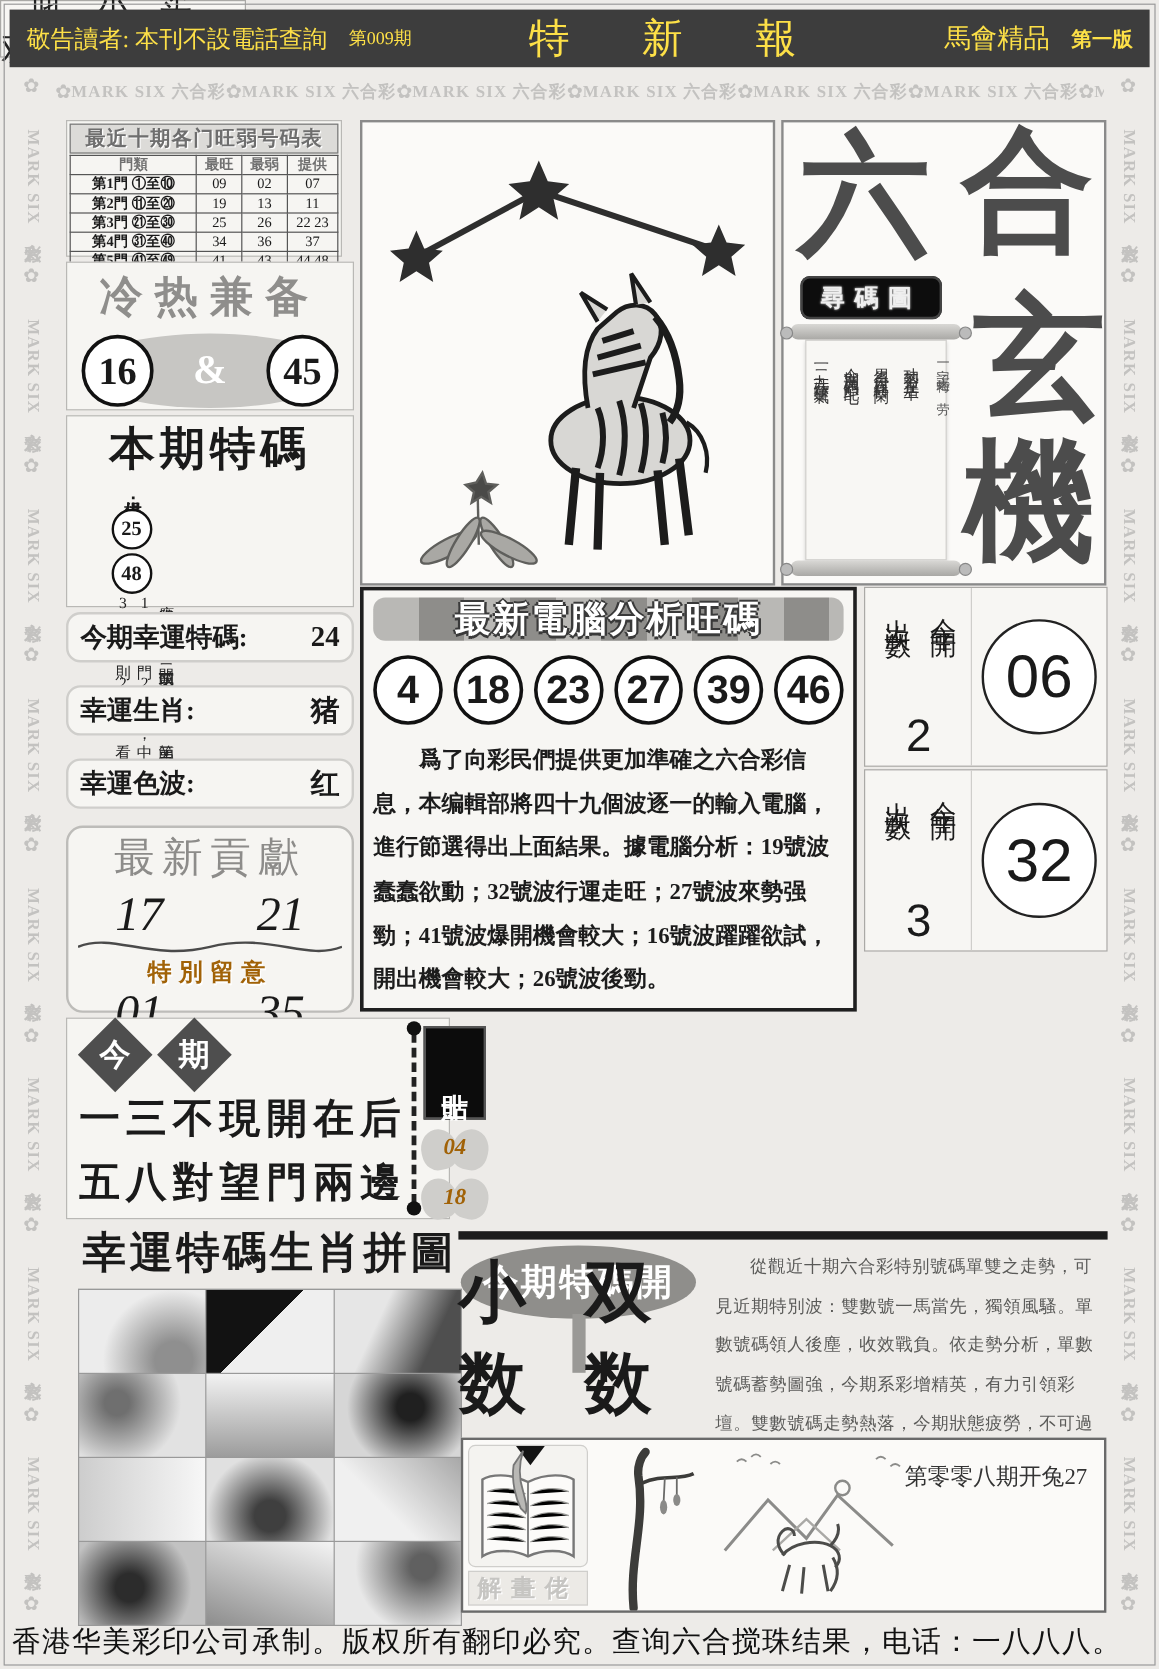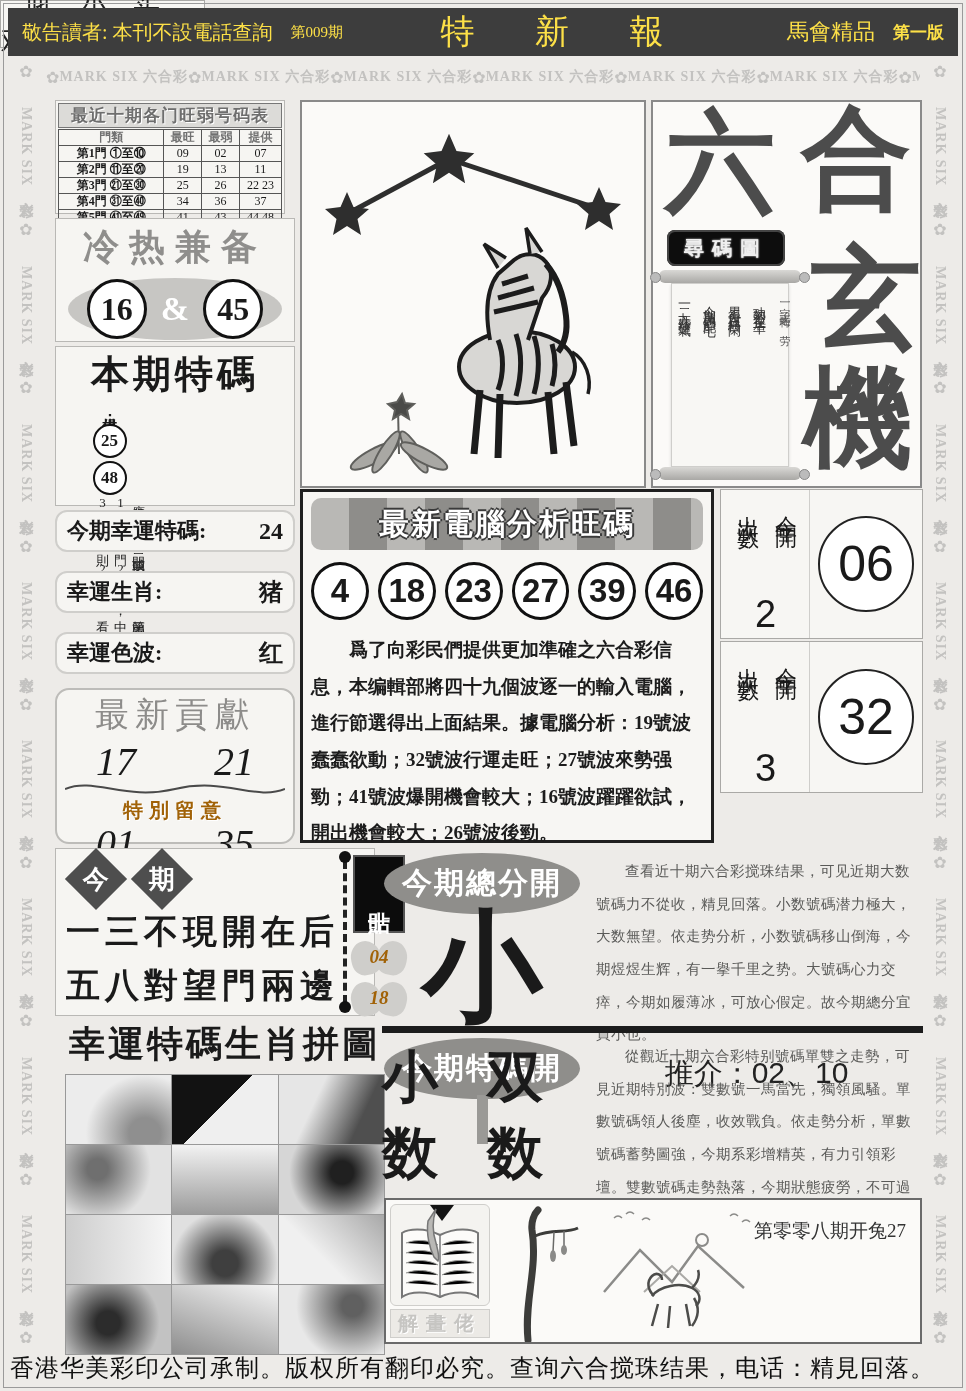--- a/index.html
+++ b/index.html
@@ -33,21 +33,21 @@
   .ttitle{font-size:17px;font-weight:bold;color:#6e6e6e;text-shadow:1px 1px 0 #fff;
           text-align:center;letter-spacing:1px;background:#dcdbd8;border:1px solid #777;}
   table.g{border-collapse:collapse;width:100%;margin-top:1px;}
   table.g th,table.g td{border:1px solid #555;font-size:12px;text-align:center;padding:0;height:15px;line-height:15px;}
   table.g th{color:#707070;font-weight:bold;}
   td.gate{font-size:11px;font-weight:bold;white-space:nowrap;}
 
   .coldbox{left:55px;top:218px;width:240px;height:124px;text-align:center;}
   .coldtitle{font-size:36px;color:#8f8e8c;letter-spacing:10px;font-weight:bold;margin-top:4px;}
   .oval{margin:6px auto 0;width:214px;height:62px;background:#c7c6c3;border-radius:50%;
-        display:flex;align-items:center;justify-content:center;gap:14px;}
+        display:flex;align-items:center;justify-content:space-between;gap:14px;}
   .bigcirc{width:54px;height:54px;border:3px solid #111;border-radius:50%;background:#fff;
            font-size:32px;font-weight:bold;display:flex;align-items:center;justify-content:center;}
   .amp{color:#fff;font-size:34px;font-weight:bold;}
 
   .specialbox{left:55px;top:346px;width:240px;height:160px;}
   .sptitle{font-size:38px;font-weight:bold;text-align:center;letter-spacing:4px;margin-top:2px;}
   .spcols{display:flex;writing-mode:vertical-rl;justify-content:flex-start;height:100px;margin:6px 10px 0;}
   .vcol{display:block;font-size:13px;letter-spacing:2px;text-orientation:upright;margin-left:9px;color:#222;}
   .tigong{display:flex;flex-direction:column;align-items:center;writing-mode:horizontal-tb;margin-left:6px;}
   .tigong .tlab{writing-mode:vertical-rl;text-orientation:upright;font-size:15px;font-weight:bold;}
@@ -123,21 +123,21 @@
   .roller::before,.roller::after{content:"";position:absolute;top:2px;width:9px;height:9px;background:#bbb;border:1px solid #888;border-radius:50%;}
   .roller::before{left:-9px;} .roller::after{right:-9px;}
   .paper{margin:0 12px;height:184px;background:#f8f7f4;border:1px solid #cfcecb;box-shadow:0 2px 3px rgba(0,0,0,.15);
          display:flex;justify-content:center;padding-top:12px;box-sizing:border-box;}
   .verse{writing-mode:vertical-rl;height:150px;}
   .verse span{display:block;font-size:13px;letter-spacing:3px;text-orientation:upright;margin-left:7px;color:#333;}
   .verse span.first{font-size:11px;color:#555;margin-left:9px;}
 
   
   .analysis{left:300px;top:489px;width:414px;height:354px;border:3px solid #1f1f1f;background:#f7f6f3;padding:6px 8px;}
-  .banner{height:52px;border-radius:10px;display:flex;align-items:center;justify-content:center;
+  .banner{height:36px;border-radius:10px;display:flex;align-items:center;justify-content:center;
           background:repeating-linear-gradient(90deg,#b9b8b5 0 38px,#8e8d8a 38px 76px);}
   .banner span{color:#fff;font-size:30px;font-weight:bold;letter-spacing:2px;
           text-shadow:-2px 0 0 #3a3a3a,2px 0 0 #3a3a3a,0 -2px 0 #3a3a3a,0 2px 0 #3a3a3a;}
   .nums{display:flex;justify-content:center;gap:9px;margin-top:12px;}
   .ncirc{width:52px;height:52px;border:3px solid #111;border-radius:50%;background:#fff;font-size:33px;font-weight:bold;
          display:flex;align-items:center;justify-content:center;font-family:"Liberation Sans",sans-serif;}
   .apara{font-size:19px;line-height:1.93;margin-top:12px;text-indent:2em;font-weight:600;color:#1c1c1c;}
 
   
   .stat{left:720px;width:203px;height:150px;border:1px solid #aaa9a6;display:flex;background:#f7f6f3;}
@@ -498,32 +498,20 @@
       <span class="scount">3</span>
     </div>
     <div class="sright">
       <span class="scirc">32</span>
     </div>
   </div>
   <div class="howl">
       <span>吼小买双</span>
     </div>
 
-  <div class="band tband">
-    <div class="bleftcol">
-      <span class="badge">今期總分開</span>
-      <span class="bigxiao">小</span>
-    </div>
-    <div class="brightcol">
-      <div class="hand">查看近十期六合彩搅珠结果，可见近期大数號碼力不從收，精見回落。小数號碼潜力極大，大数無望。依走势分析，小数號碼移山倒海，今期煜煜生辉，有一擧千里之势。大號碼心力交瘁，今期如履薄冰，可放心假定。故今期總分宜買小也。</div>
-      <div class="reco">
-        <span>推介：</span><b>02、10</b>
-      </div>
-    </div>
-  </div>
   <div class="sep"></div>
 
   <div class="band sband">
     <div class="bleftcol">
       <span class="badge">今期特碼開</span>
       <span class="stem"></span>
       <div class="pair">
         <b>小数</b>
         <b>双数</b>
       </div>
@@ -571,14 +559,14 @@
           <path d="M158,96 C166,86 186,82 198,88 C206,92 208,100 202,106"></path>
           <path d="M160,96 C154,90 152,82 158,76 C162,72 168,74 168,80"></path>
           <path d="M164,104 L158,126 M176,106 L174,128 M192,104 L196,126 M200,98 C206,108 204,118 198,126"></path>
           <path d="M198,88 C204,82 206,76 204,70"></path>
         </g>
       </svg>
       <span class="result">第零零八期开兔27</span>
     </div>
   </div>
 
-  <div class="footer">香港华美彩印公司承制。版权所有翻印必究。查询六合搅珠结果，电话：精見回落。</div>
+  <div class="footer">香港华美彩印公司承制。版权所有翻印必究。查询六合搅珠结果，电话：一八八八。</div>
 </div>
 
 </body></html>

